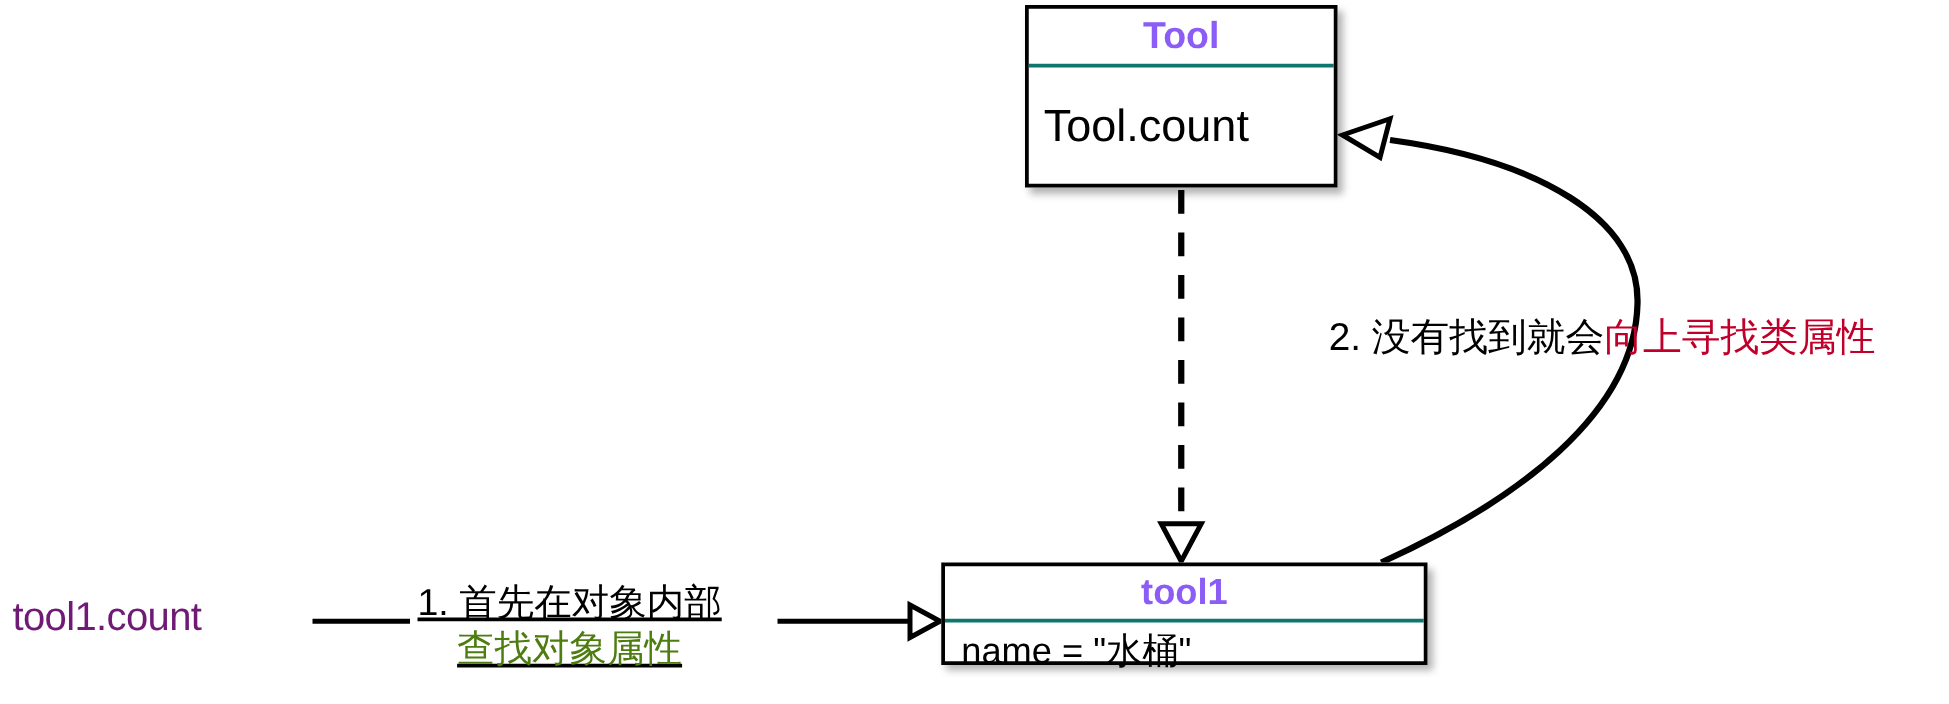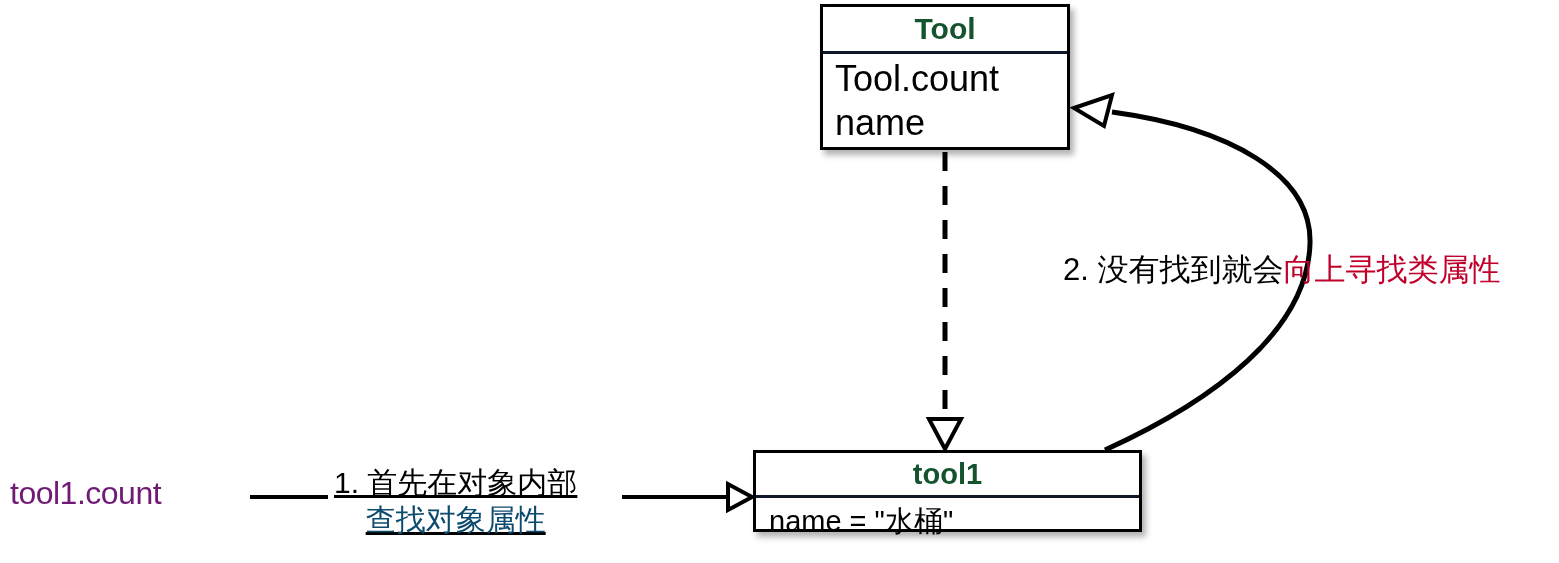--- a/index.html
+++ b/index.html
@@ -37,22 +37,22 @@
     box-sizing: border-box;
     background: #ffffff;
     border: 3px solid #000000;
     box-shadow: 4px 5px 6px rgba(0,0,0,0.30);
   }
   .uml-title {
     box-sizing: border-box;
     width: 100%;
     text-align: right;
     font-weight: bold;
-    color: #14532d;
-    border-bottom: 3px solid #0f172a;
+    color: #8b5cf6;
+    border-bottom: 3px solid #0f766e;
     display: flex;
     align-items: center;
     justify-content: center;
     white-space: nowrap;
   }
   .uml-body {
     box-sizing: border-box;
     width: 100%;
     display: flex;
     flex-direction: column;
@@ -126,21 +126,21 @@
     text-decoration: underline;
   }
   #step1-label .l1 {
     display: block;
     font-size: 30px;
     color: #000000;
   }
   #step1-label .l2 {
     display: block;
     font-size: 30px;
-    color: #0c4a6e;
+    color: #4d7c0f;
   }
 
   #step2-label {
     left: 1063px;
     top: 251px;
     font-size: 31px;
     line-height: 38px;
   }
   #step2-label .seg-black { color: #000000; }
   #step2-label .seg-red { color: #C0002A; }
@@ -161,21 +161,20 @@
     <polygon points="945,449 929,419 961,419" fill="#ffffff" stroke="#000000" stroke-width="4" stroke-linejoin="miter"></polygon>
 
     <path d="M 1105,450 C 1215,400 1308,330 1310,243 C 1312,175 1230,128 1112,112" fill="none" stroke="#000000" stroke-width="5" stroke-linecap="butt"></path>
     <polygon points="1074,108 1112,95 1104,126" fill="#ffffff" stroke="#000000" stroke-width="4" stroke-linejoin="miter"></polygon>
   </svg>
 
   <div class="uml-box" id="tool-class-box">
     <div class="uml-title">Tool</div>
     <div class="uml-body">
       <div class="uml-attr">Tool.count</div>
-      <div class="uml-attr">name</div>
     </div>
   </div>
 
   <div class="uml-box" id="tool1-object-box">
     <div class="uml-title">tool1</div>
     <div class="uml-body">
       <div class="uml-attr">name = "水桶"</div>
     </div>
   </div>
 

